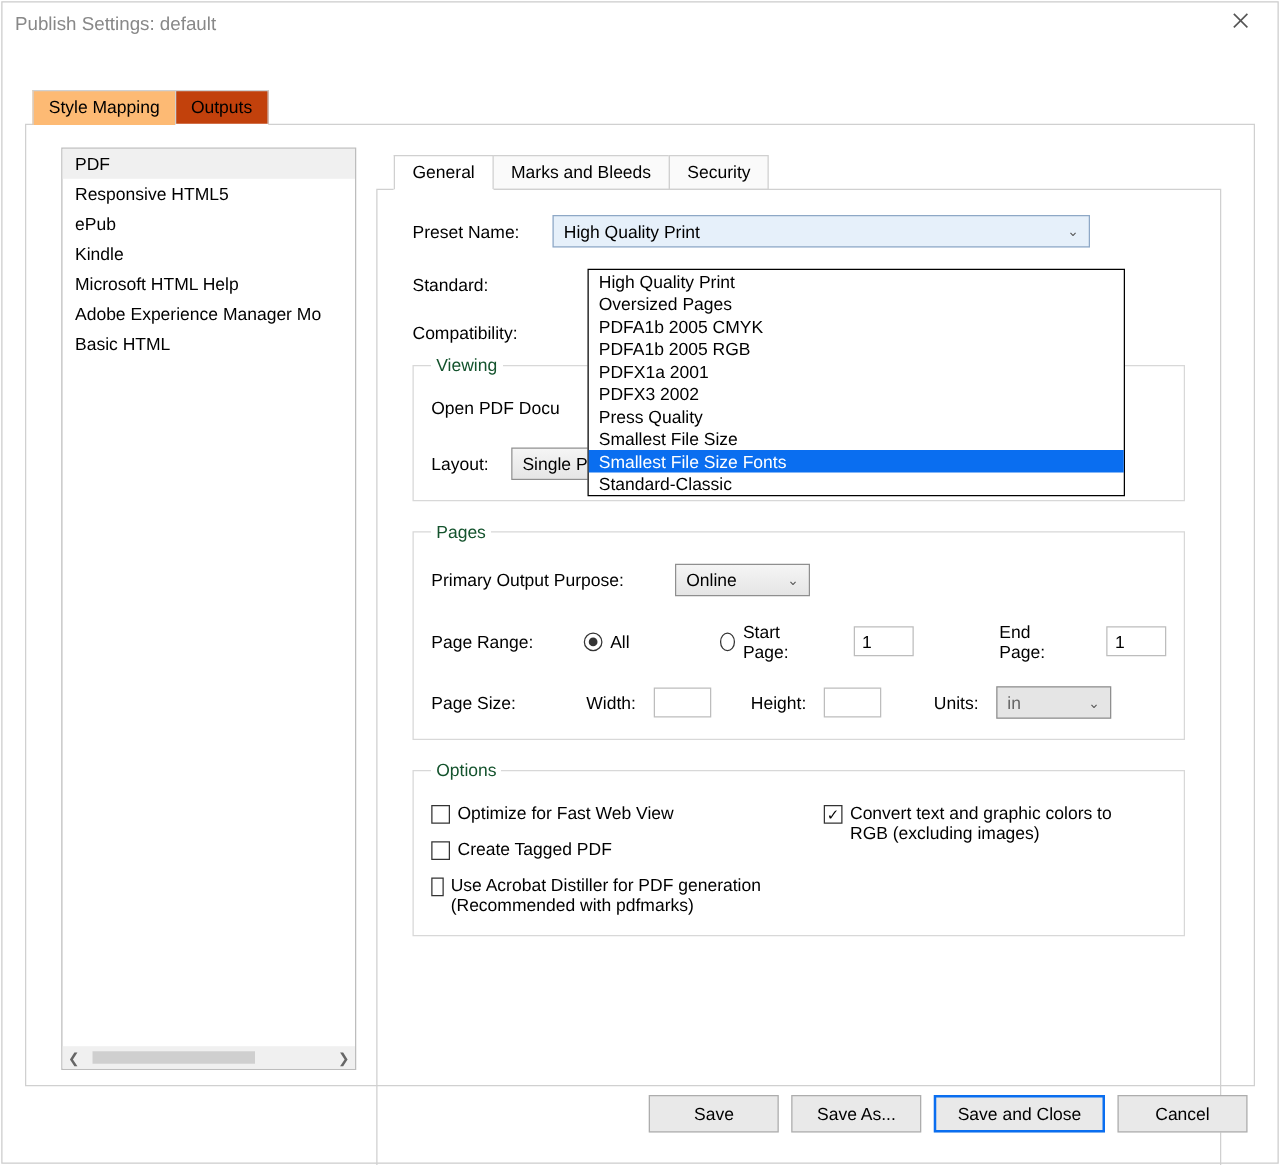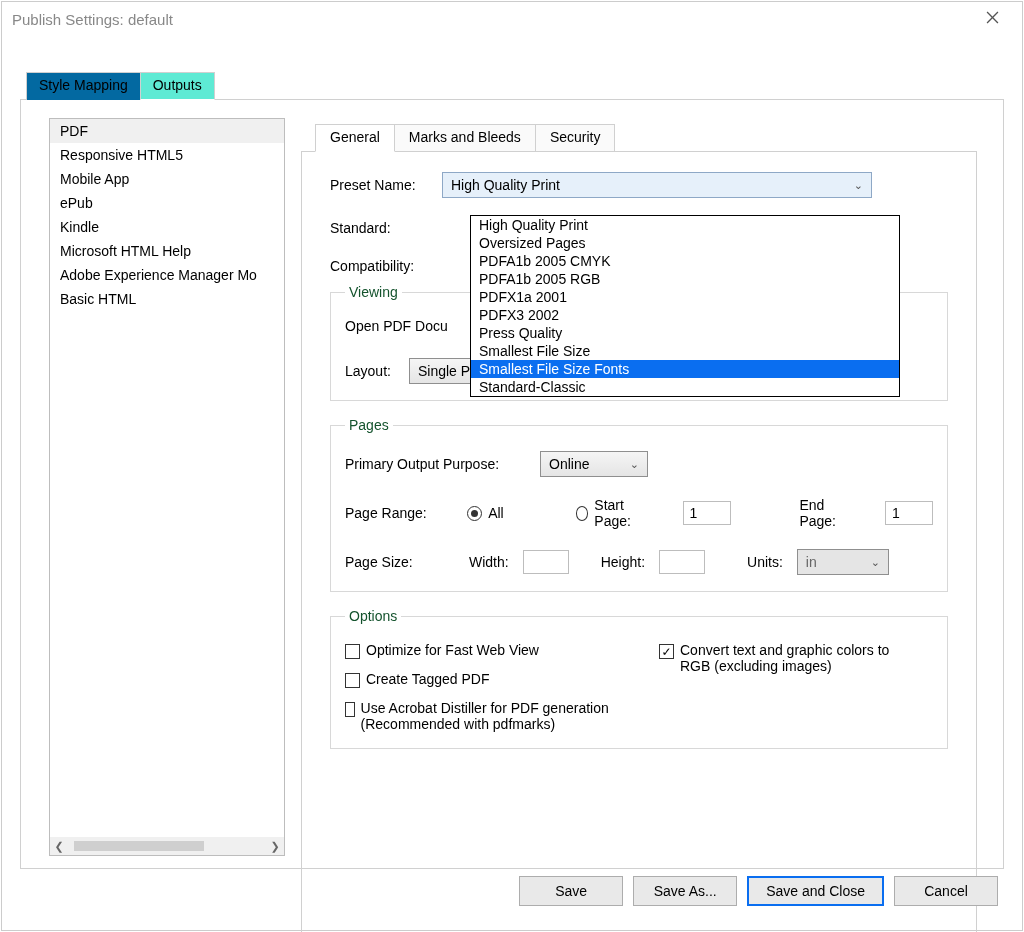--- a/index.html
+++ b/index.html
@@ -7,22 +7,22 @@
 
 .window { border: 1px solid #ccc; width: 1022px; height: 930px; margin: 1px; position: relative; background: #fff; }
 .titlebar { height: 34px; display: flex; align-items: center; padding: 0 10px; color: #888; }
 .titlebar .title { flex: 1; font-size: 15px; }
 .close-x { width: 40px; text-align: center; font-size: 16px; color: #666; cursor: default; font-family: sans-serif; }
 .close-x svg { stroke: #555; }
 
 .tabstrip { display: flex; margin: 36px 0 0 24px; position: relative; z-index: 1; }
 .tab { padding: 4px 12px 6px 12px; border: 1px solid #d0d0d0; background: #fff; border-bottom: none; cursor: default; }
 .tab + .tab { margin-left: -1px; }
-.tab.active { background: #5eead4; border-bottom: 1px solid #fff; position: relative; }
-.tab.inactive { background: #0369a1; }
+.tab.active { background: #c2410c; border-bottom: 1px solid #fff; position: relative; }
+.tab.inactive { background: #fdba74; }
 
 .tab-panel { border: 1px solid #d0d0d0; margin: -1px 18px 0 18px; padding: 18px; height: 770px; position: relative; }
 
 .sidebar { position: absolute; top: 18px; left: 28px; width: 236px; height: 738px; border: 1px solid #bdbdbd; background: #fff; overflow: hidden; }
 .sidebar-list { padding: 0; margin: 0; }
 .sidebar-item { padding: 4px 10px; white-space: nowrap; cursor: default; }
 .sidebar-item.selected { background: #f0f0f0; }
 .sidebar-hscroll { position: absolute; bottom: 0; left: 0; right: 0; height: 18px; background: #f0f0f0; display: flex; align-items: center; }
 .sidebar-hscroll .arrow { width: 18px; text-align: center; color: #666; font-size: 11px; }
 .sidebar-hscroll .track { flex: 1; height: 14px; background: #f0f0f0; position: relative; }
@@ -89,21 +89,20 @@
     <div class="tab inactive">Style Mapping</div>
     <div class="tab active">Outputs</div>
   </div>
 
   <div class="tab-panel">
 
     <div class="sidebar">
       <div class="sidebar-list" id="sidebar-list">
           <div class="sidebar-item selected">PDF</div>
           <div class="sidebar-item">Responsive HTML5</div>
-          <div class="sidebar-item">Mobile App</div>
           <div class="sidebar-item">ePub</div>
           <div class="sidebar-item">Kindle</div>
           <div class="sidebar-item">Microsoft HTML Help</div>
           <div class="sidebar-item">Adobe Experience Manager Mo</div>
           <div class="sidebar-item">Basic HTML</div>
         </div>
       <div class="sidebar-hscroll">
         <div class="arrow">❮</div>
         <div class="track">
             <div class="thumb"></div>

